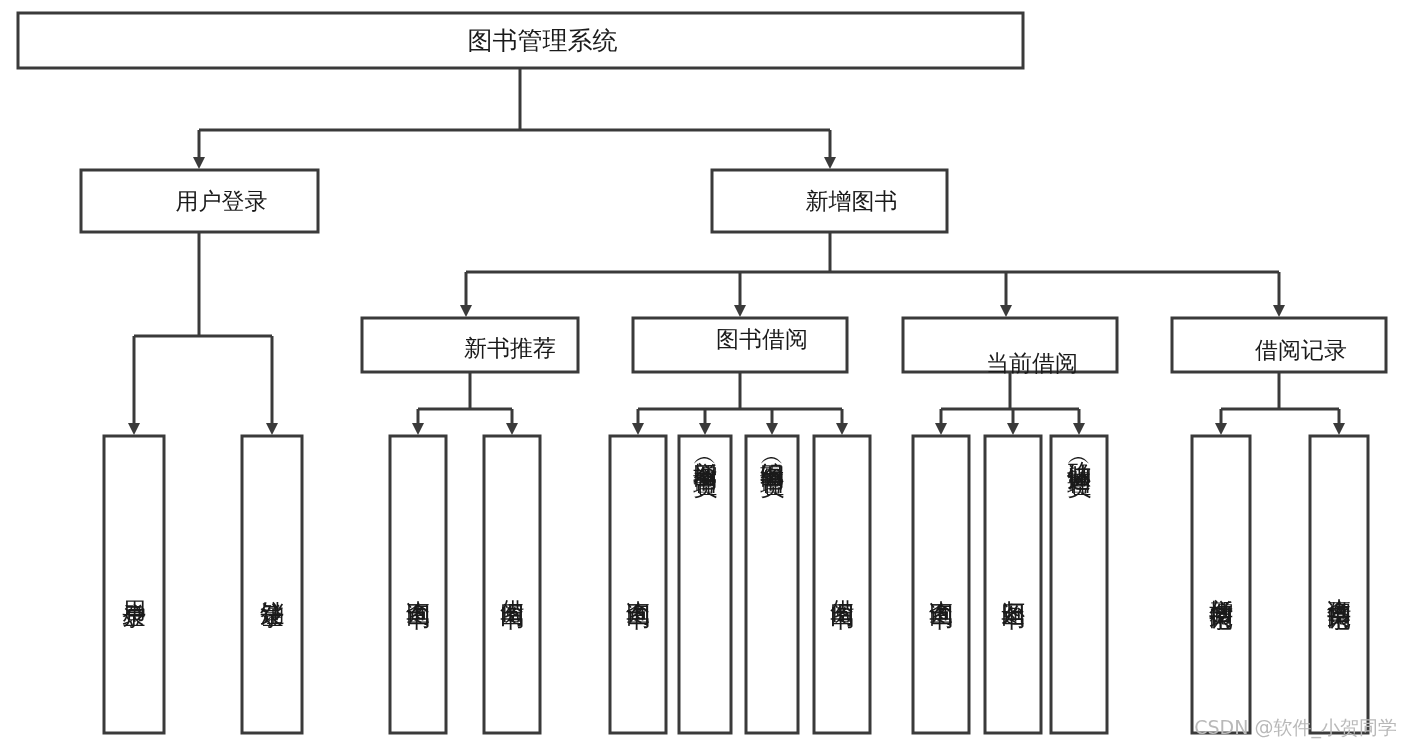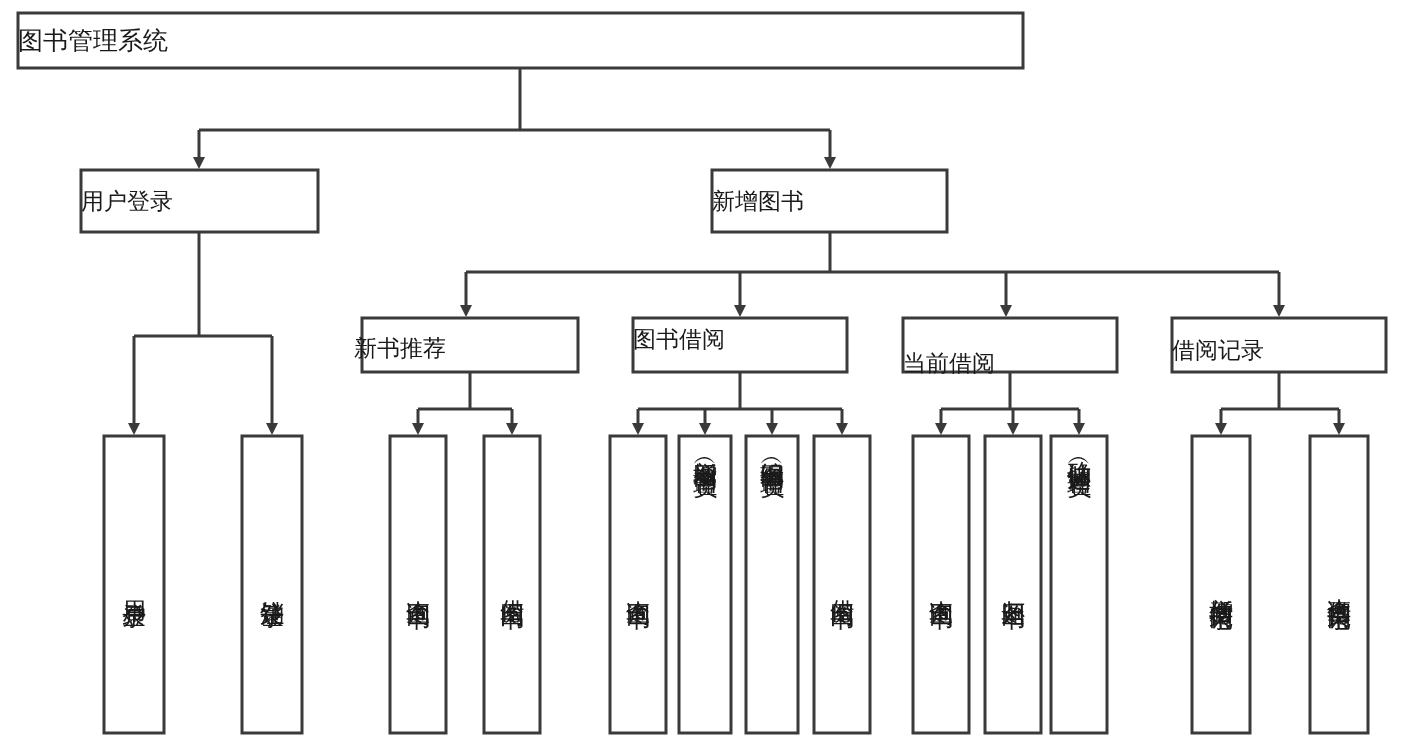--- a/index.html
+++ b/index.html
@@ -55,22 +55,23 @@
     font-size: 24px;
     line-height: 1.18;
     letter-spacing: 2px;
     color: #1a1a1a;
     white-space: nowrap;
   }
   .hlabel-wrap {
     position: absolute;
     display: flex;
     align-items: center;
-    justify-content: flex-start;
+    justify-content: center;
     pointer-events: none;
+    margin-left: 22px;
   }
   .hlabel-text {
     font-family: "DejaVu Sans", "Liberation Sans", sans-serif;
     font-size: 23px;
     color: #1a1a1a;
     white-space: nowrap;
   }
   .root-label-text {
     font-family: "DejaVu Sans", "Liberation Sans", sans-serif;
     font-size: 25px;
@@ -174,21 +175,21 @@
   </div>
 
   <div class="hlabel-wrap" style="left:81px; top:170px; width:237px; height:62px;">
     <span class="hlabel-text">用户登录</span>
   </div>
 
   <div class="hlabel-wrap" style="left:712px; top:170px; width:235px; height:62px;">
     <span class="hlabel-text">新增图书</span>
   </div>
 
-  <div class="hlabel-wrap" style="left:354px; top:318px; width:216px; height:61px;">
+  <div class="hlabel-wrap" style="left:380px; top:318px; width:216px; height:61px;">
     <span class="hlabel-text">新书推荐</span>
   </div>
 
   <div class="hlabel-wrap" style="left:633px; top:318px; width:214px; height:43px;">
     <span class="hlabel-text">图书借阅</span>
   </div>
 
   <div class="hlabel-wrap" style="left:903px; top:332px; width:214px; height:62px;">
     <span class="hlabel-text">当前借阅</span>
   </div>
@@ -242,14 +243,15 @@
   </div>
 
   <div class="vlabel-wrap" style="left:1192px; top:436px; width:58px; height:297px;">
     <span class="vlabel-text">新增借阅记录</span>
   </div>
 
   <div class="vlabel-wrap" style="left:1310px; top:436px; width:58px; height:297px;">
     <span class="vlabel-text">查询借阅记录</span>
   </div>
 
+  <div id="watermark">CSDN @软件_小贺同学</div>
 
 </div>
 
 </body></html>

